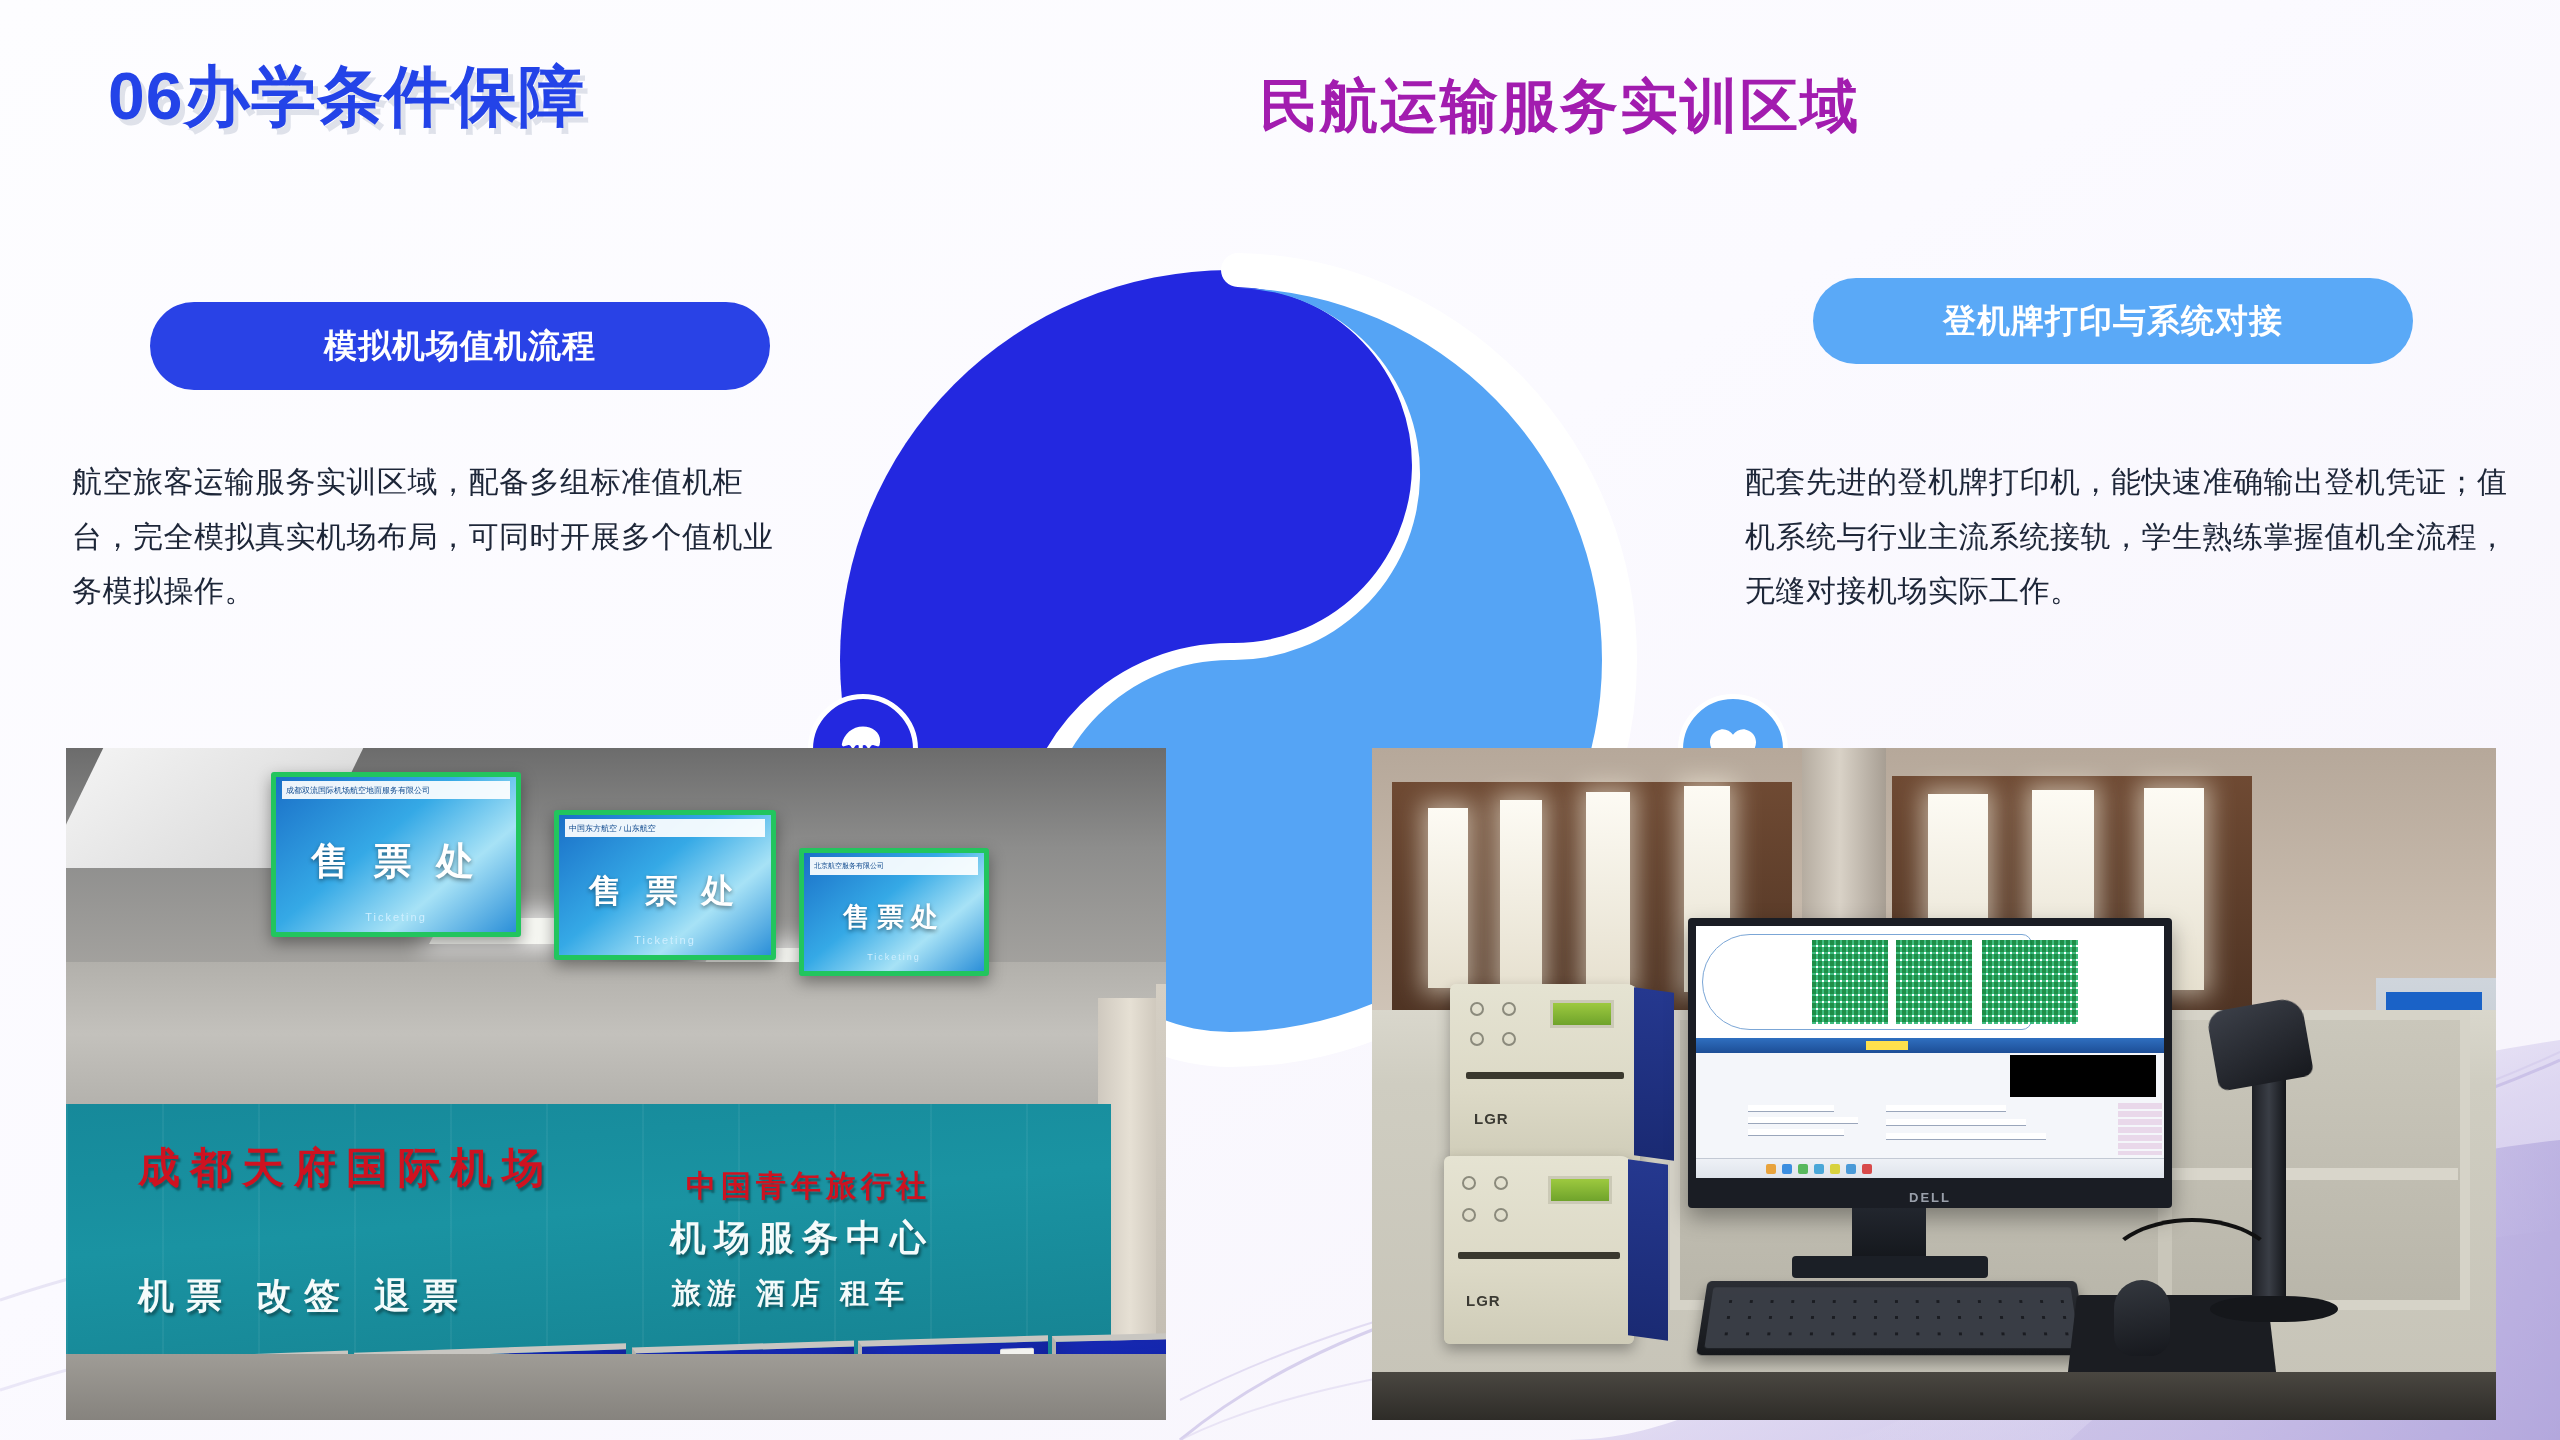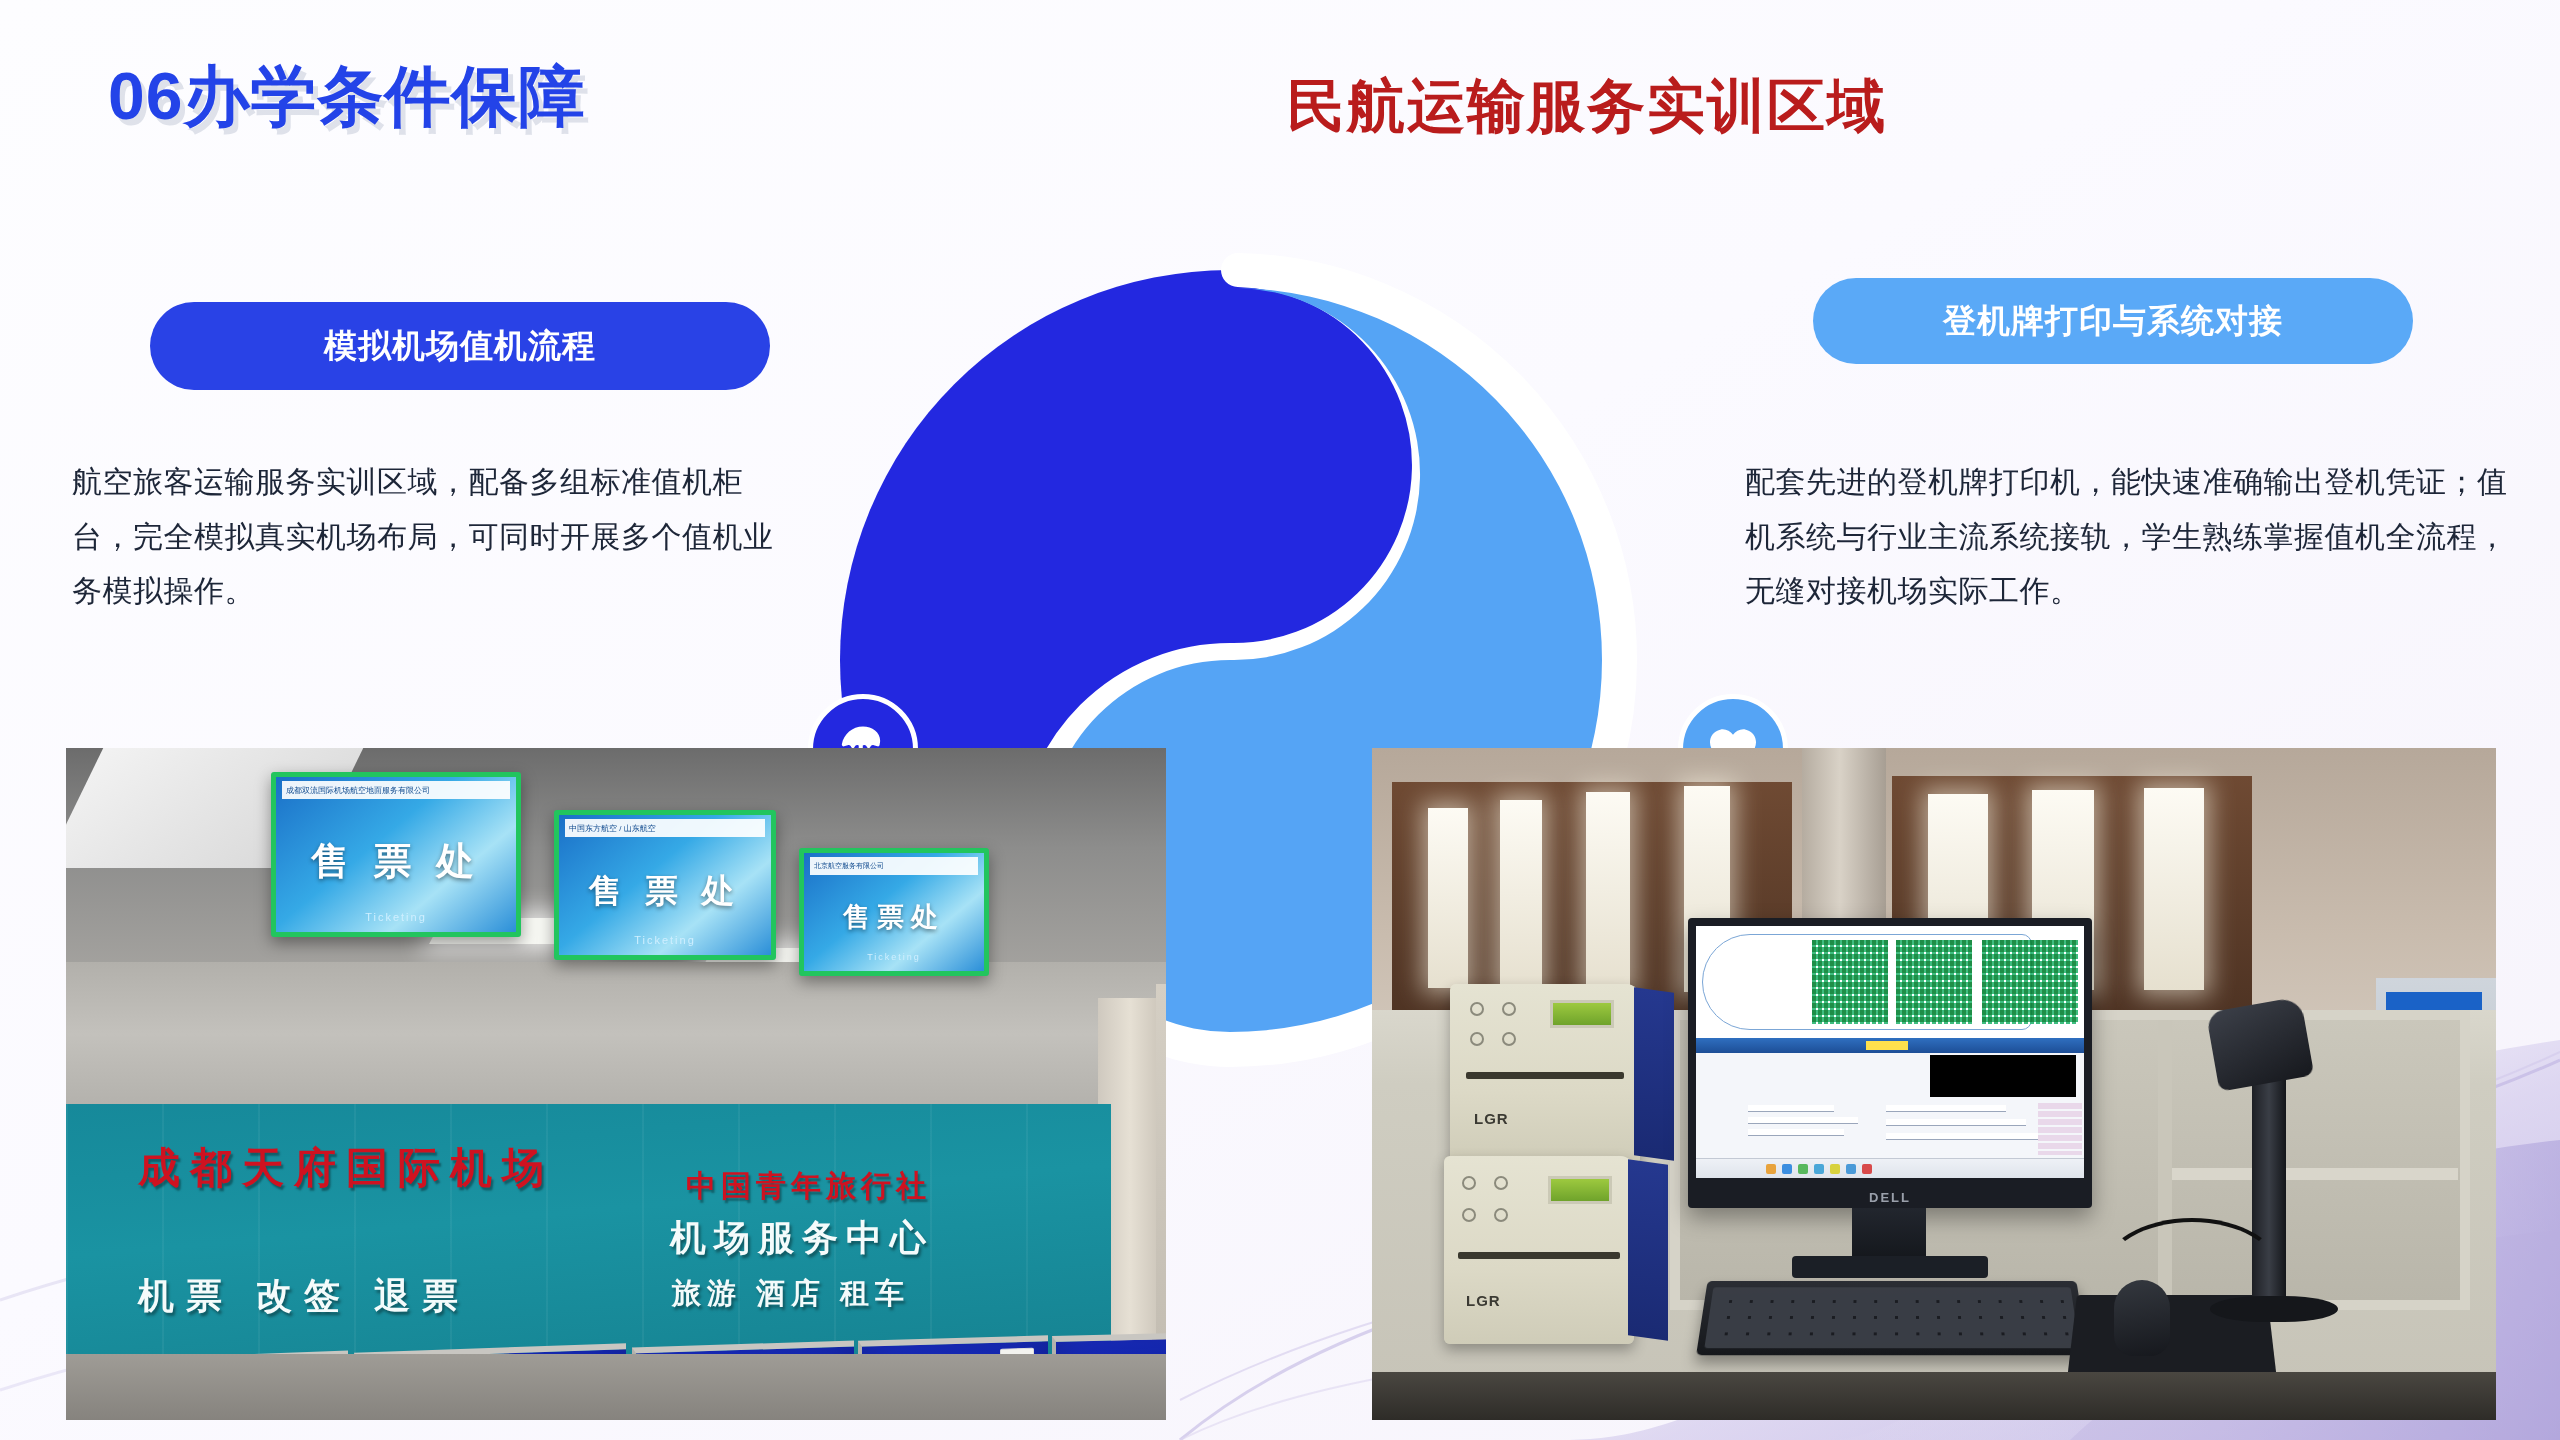--- a/index.html
+++ b/index.html
@@ -28,25 +28,25 @@
     top: 52px;
     font-size: 66px;
     font-weight: 800;
     color: #2343e8;
     letter-spacing: 1px;
     text-shadow: 5px 6px 0 rgba(180,188,205,.42);
     white-space: nowrap;
   }
   #title-center {
     position: absolute;
-    left: 1287px;
+    left: 1260px;
     top: 68px;
     font-size: 58px;
     font-weight: 800;
-    color: #b91c1c;
+    color: #a21caf;
     letter-spacing: 2px;
     white-space: nowrap;
   }
 
   
   .pill {
     position: absolute;
     display: flex;
     align-items: center;
     justify-content: center;
@@ -215,21 +215,21 @@
   }
   .rp-shelf-div {
     position:absolute; left: 786px; top: 272px; width: 14px; height: 300px;
     background: #c9c6ba;
   }
   .rp-shelf-line {
     position:absolute; left: 800px; top: 420px; width: 286px; height: 12px;
     background: #d9d6cb;
   }
   .rp-monitor {
-    position:absolute; left: 316px; top: 170px; width: 404px; height: 290px;
+    position:absolute; left: 316px; top: 170px; width: 484px; height: 290px;
     background: #1a1d24; border-radius: 4px; padding: 8px;
     box-shadow: 0 10px 22px rgba(0,0,0,.35);
   }
   .rp-screen {
     width:100%; height: 252px; background:#ffffff; position:relative; overflow:hidden;
   }
   .rp-seatmap {
     position:absolute; left:0; top:0; width:100%; height: 112px;
     background:#fff;
   }

